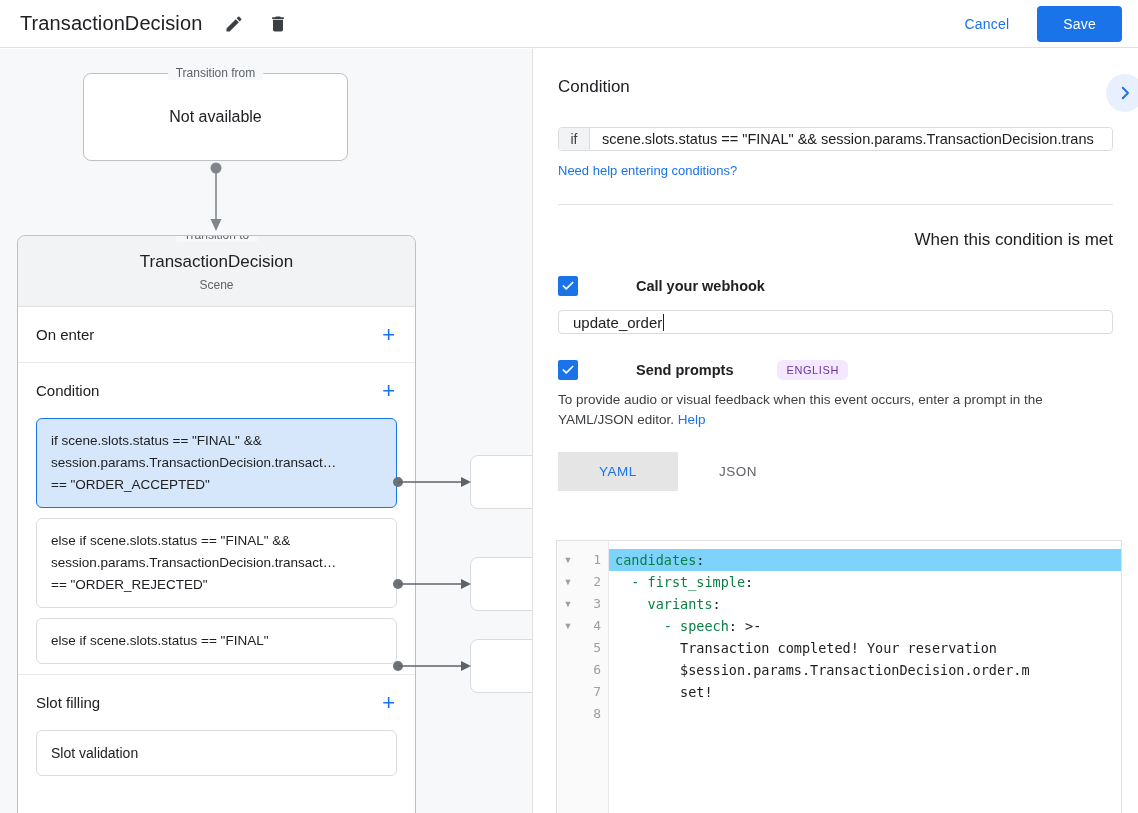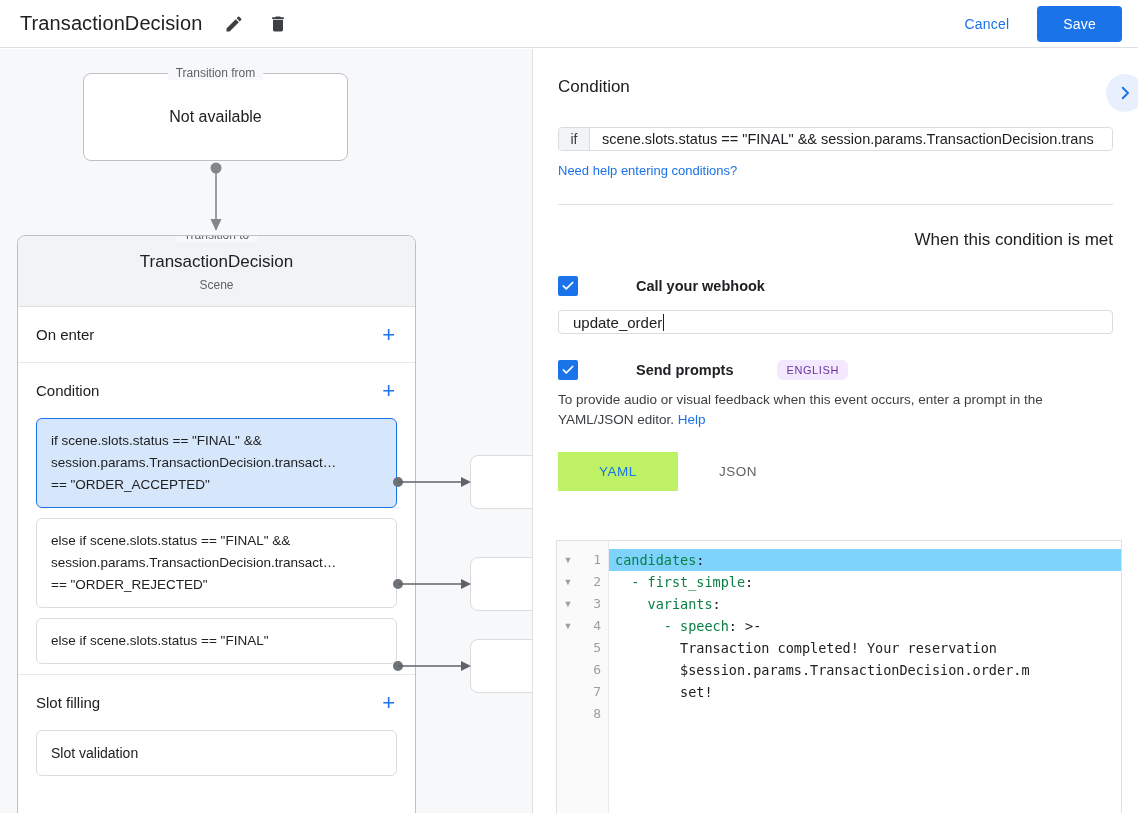--- a/index.html
+++ b/index.html
@@ -234,21 +234,21 @@
   .caret {
     display: inline-block; width: 1px; height: 17px;
     background: #202124; margin-left: 1px;
   }
   .tabs { display: flex; margin-top: 22px; }
   .tab {
     font-size: 13.5px; font-weight: 500; letter-spacing: 0.5px;
     padding: 12px 0; width: 120px; text-align: center;
     color: #5f6368; cursor: pointer;
   }
-  .tab.active { background: #bef264; color: #1a73e8; text-align: center; }
+  .tab.active { background: #e5e5e5; color: #1a73e8; text-align: center; }
 
   
   .editor {
     position: absolute; left: 556px; top: 540px;
     width: 566px; height: 273px;
     border: 1px solid #e0e0e0; border-bottom: none;
     background: #ffffff;
     display: flex;
     overflow: hidden;
   }

